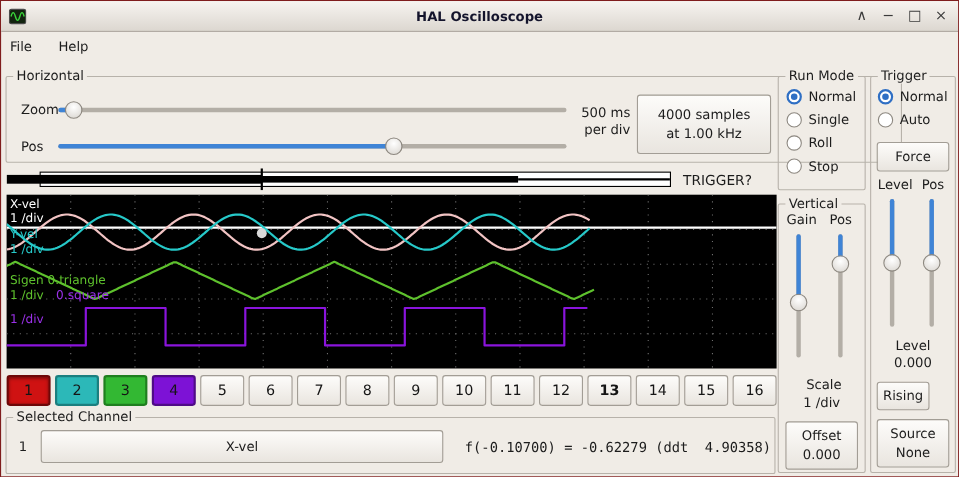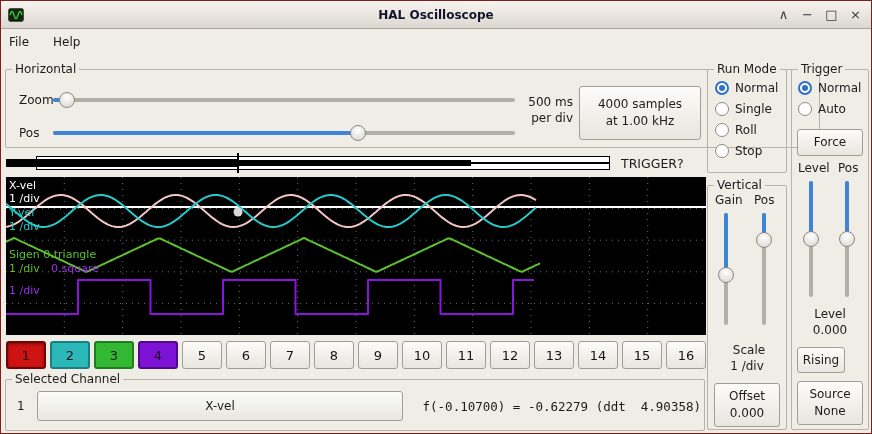--- a/index.html
+++ b/index.html
@@ -150,21 +150,21 @@
       <div class="chanbtn" style="left: 88px; background: rgb(51, 184, 51); border: 2px solid rgb(31, 127, 31);">3</div>
       <div class="chanbtn" style="left: 132px; background: rgb(125, 18, 214); border: 2px solid rgb(79, 11, 135);">4</div>
       <div class="chanbtn" style="left: 176px; background: linear-gradient(rgb(253, 252, 250), rgb(233, 229, 223)); border: 1px solid rgb(162, 157, 149);">5</div>
       <div class="chanbtn" style="left: 220px; background: linear-gradient(rgb(253, 252, 250), rgb(233, 229, 223)); border: 1px solid rgb(162, 157, 149);">6</div>
       <div class="chanbtn" style="left: 264px; background: linear-gradient(rgb(253, 252, 250), rgb(233, 229, 223)); border: 1px solid rgb(162, 157, 149);">7</div>
       <div class="chanbtn" style="left: 308px; background: linear-gradient(rgb(253, 252, 250), rgb(233, 229, 223)); border: 1px solid rgb(162, 157, 149);">8</div>
       <div class="chanbtn" style="left: 352px; background: linear-gradient(rgb(253, 252, 250), rgb(233, 229, 223)); border: 1px solid rgb(162, 157, 149);">9</div>
       <div class="chanbtn" style="left: 396px; background: linear-gradient(rgb(253, 252, 250), rgb(233, 229, 223)); border: 1px solid rgb(162, 157, 149);">10</div>
       <div class="chanbtn" style="left: 428px; background: linear-gradient(rgb(253, 252, 250), rgb(233, 229, 223)); border: 1px solid rgb(162, 157, 149); margin-left: 12px;">11</div>
       <div class="chanbtn" style="left: 484px; background: linear-gradient(rgb(253, 252, 250), rgb(233, 229, 223)); border: 1px solid rgb(162, 157, 149);">12</div>
-      <div class="chanbtn" style="left: 528px; background: linear-gradient(rgb(253, 252, 250), rgb(233, 229, 223)); border: 1px solid rgb(162, 157, 149);">13</div>
+      <div class="chanbtn" style="left: 528px; background: linear-gradient(rgb(253, 252, 250), rgb(233, 229, 223)); border: 1px solid rgb(162, 157, 149); font-weight: bold;">13</div>
       <div class="chanbtn" style="left: 572px; background: linear-gradient(rgb(253, 252, 250), rgb(233, 229, 223)); border: 1px solid rgb(162, 157, 149);">14</div>
       <div class="chanbtn" style="left: 616px; background: linear-gradient(rgb(253, 252, 250), rgb(233, 229, 223)); border: 1px solid rgb(162, 157, 149); text-align: center;">15</div>
       <div class="chanbtn" style="left: 660px; background: linear-gradient(rgb(253, 252, 250), rgb(233, 229, 223)); border: 1px solid rgb(162, 157, 149);">16</div>
     </div>
 
   <div class="groupbox" style="left:4px;top:378px;width:700px;height:52px">
     <span class="gb-label">Selected Channel</span>
   </div>
   <span class="lbl" style="left:16px;top:398px">1</span>
   <div class="btn" style="left:36px;top:390px;width:366px;height:30px">X-vel</div>

